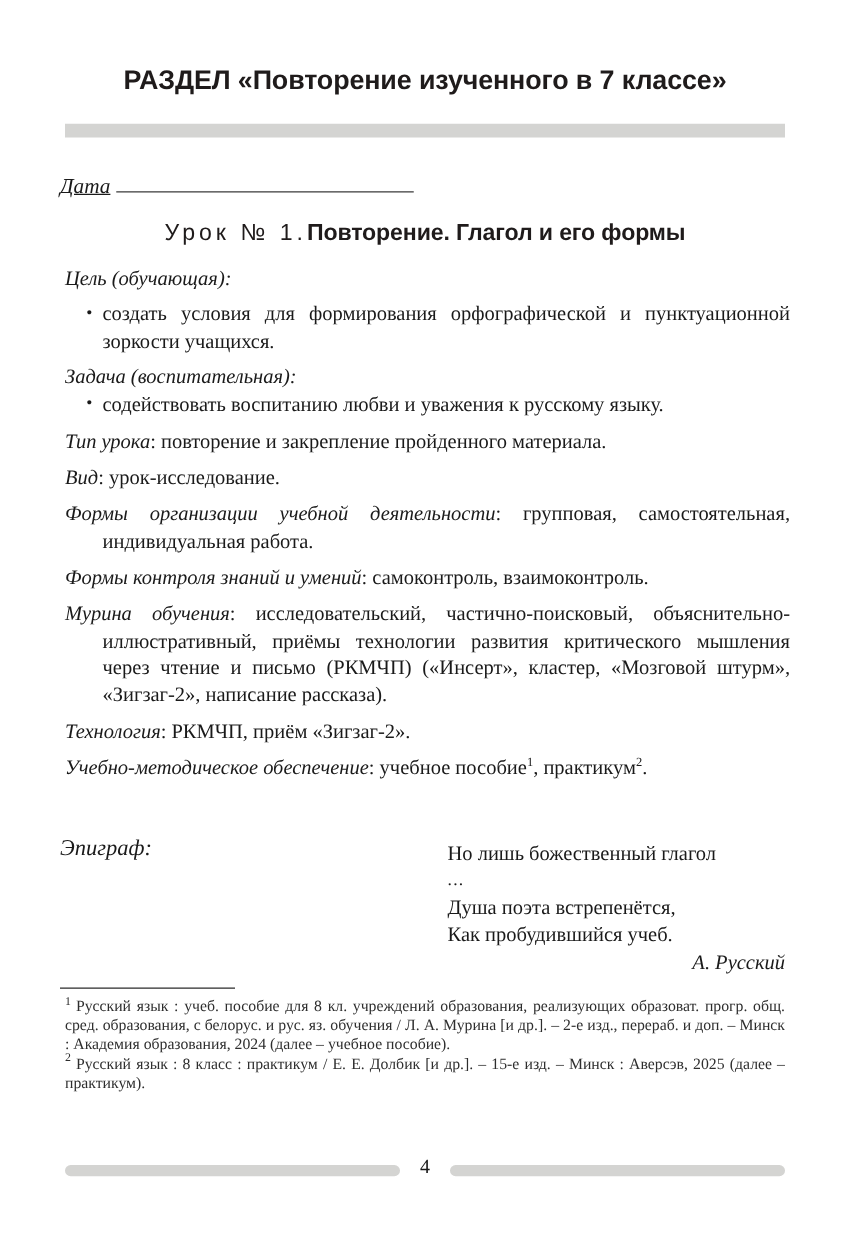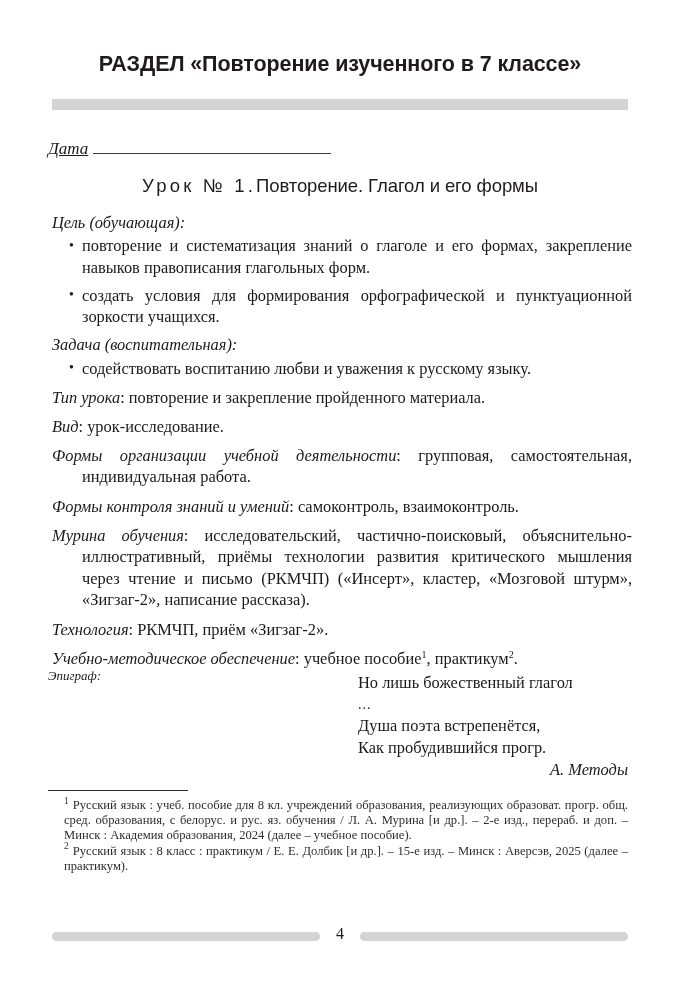--- a/index.html
+++ b/index.html
@@ -77,21 +77,21 @@
     font-family: "Liberation Sans", "DejaVu Sans", sans-serif;
     font-size: 18.5px;
     white-space: nowrap;
     color: #1f1b1b;
   }
   .lesson-heading .lesson-no {
     font-weight: normal;
     letter-spacing: 3.2px;
   }
   .lesson-heading .lesson-name {
-    font-weight: normal;
+    font-weight: bold;
     letter-spacing: -0.1px;
   }
 
   
   .body {
     position: absolute;
     left: 52px;
     top: 212px;
     width: 580px;
     font-size: 16.4px;
@@ -130,21 +130,21 @@
   }
   .gap-s { height: 5px; }
   .gap-m { height: 6px; }
 
   
   .epigraph-label {
     position: absolute;
     left: 48px;
     top: 668px;
     font-style: italic;
-    font-size: 13px;
+    font-size: 18px;
   }
   .epigraph-block {
     position: absolute;
     left: 358px;
     top: 672px;
     width: 270px;
     font-size: 16.4px;
     line-height: 21.5px;
   }
   .epigraph-line { white-space: nowrap; }
@@ -171,21 +171,21 @@
     position: absolute;
     left: 48px;
     top: 798px;
     width: 580px;
     font-size: 12.6px;
     line-height: 15.2px;
     color: #2e2e2e;
   }
   .footnote {
     text-align: justify;
-    margin: 0 0 0 16px;
+    margin: 0 0 0 4px;
     padding-left: 0;
   }
   .footnote sup {
     font-size: 9.5px;
     vertical-align: super;
     line-height: 0;
     margin-right: 4px;
   }
 
   
@@ -234,23 +234,20 @@
     <span class="date-label">Дата</span><span class="date-blank"></span>
   </div>
 
   <div class="lesson-heading">
     <span class="lesson-no">Урок № 1.</span><span class="lesson-name">Повторение. Глагол и его формы</span>
   </div>
 
   <div class="body">
 
     <p class="para"><span class="lead">Цель (обучающая):</span></p>
-    <ul class="bullets">
-      <li>повторение и систематизация знаний о глаголе и его формах, закрепление навыков правописания глагольных форм.</li>
-    </ul>
     <div class="gap-s"></div>
 
     <ul class="bullets">
       <li>создать условия для формирования орфографической и пунктуационной зоркости учащихся.</li>
     </ul>
     <div class="gap-s"></div>
 
     <p class="para"><span class="lead">Задача (воспитательная):</span></p>
     <ul class="bullets">
       <li>содействовать воспитанию любви и уважения к русскому языку.</li>
@@ -277,22 +274,22 @@
 
     <p class="para"><span class="lead">Учебно-методическое обеспечение</span><span>: учебное пособие</span><sup class="fnref">1</sup><span>, практикум</span><sup class="fnref">2</sup><span>.</span></p>
 
   </div>
 
   <div class="epigraph-label">Эпиграф:</div>
   <div class="epigraph-block">
     <div class="epigraph-line">Но лишь божественный глагол</div>
     <div class="epigraph-line epigraph-ellipsis">...</div>
     <div class="epigraph-line">Душа поэта встрепенётся,</div>
-    <div class="epigraph-line">Как пробудившийся прогр.</div>
-    <div class="epigraph-author">А. Методы</div>
+    <div class="epigraph-line">Как пробудившийся учеб.</div>
+    <div class="epigraph-author">А. Русский</div>
   </div>
 
   <div class="footnote-rule"></div>
   <div class="footnotes">
     <p class="footnote"><sup>1</sup><span>Русский язык : учеб. пособие для 8 кл. учреждений образования, реализующих образоват. прогр. общ. сред. образования, с белорус. и рус. яз. обучения / Л. А. Мурина [и др.]. – 2-е изд., перераб. и доп. – Минск : Академия образования, 2024 (далее – учебное пособие).</span></p>
     <p class="footnote"><sup>2</sup><span>Русский язык : 8 класс : практикум / Е. Е. Долбик [и др.]. – 15-е изд. – Минск : Аверсэв, 2025 (далее – практикум).</span></p>
   </div>
 
   <div class="footer-bar-left"></div>
   <div class="page-number">4</div>

